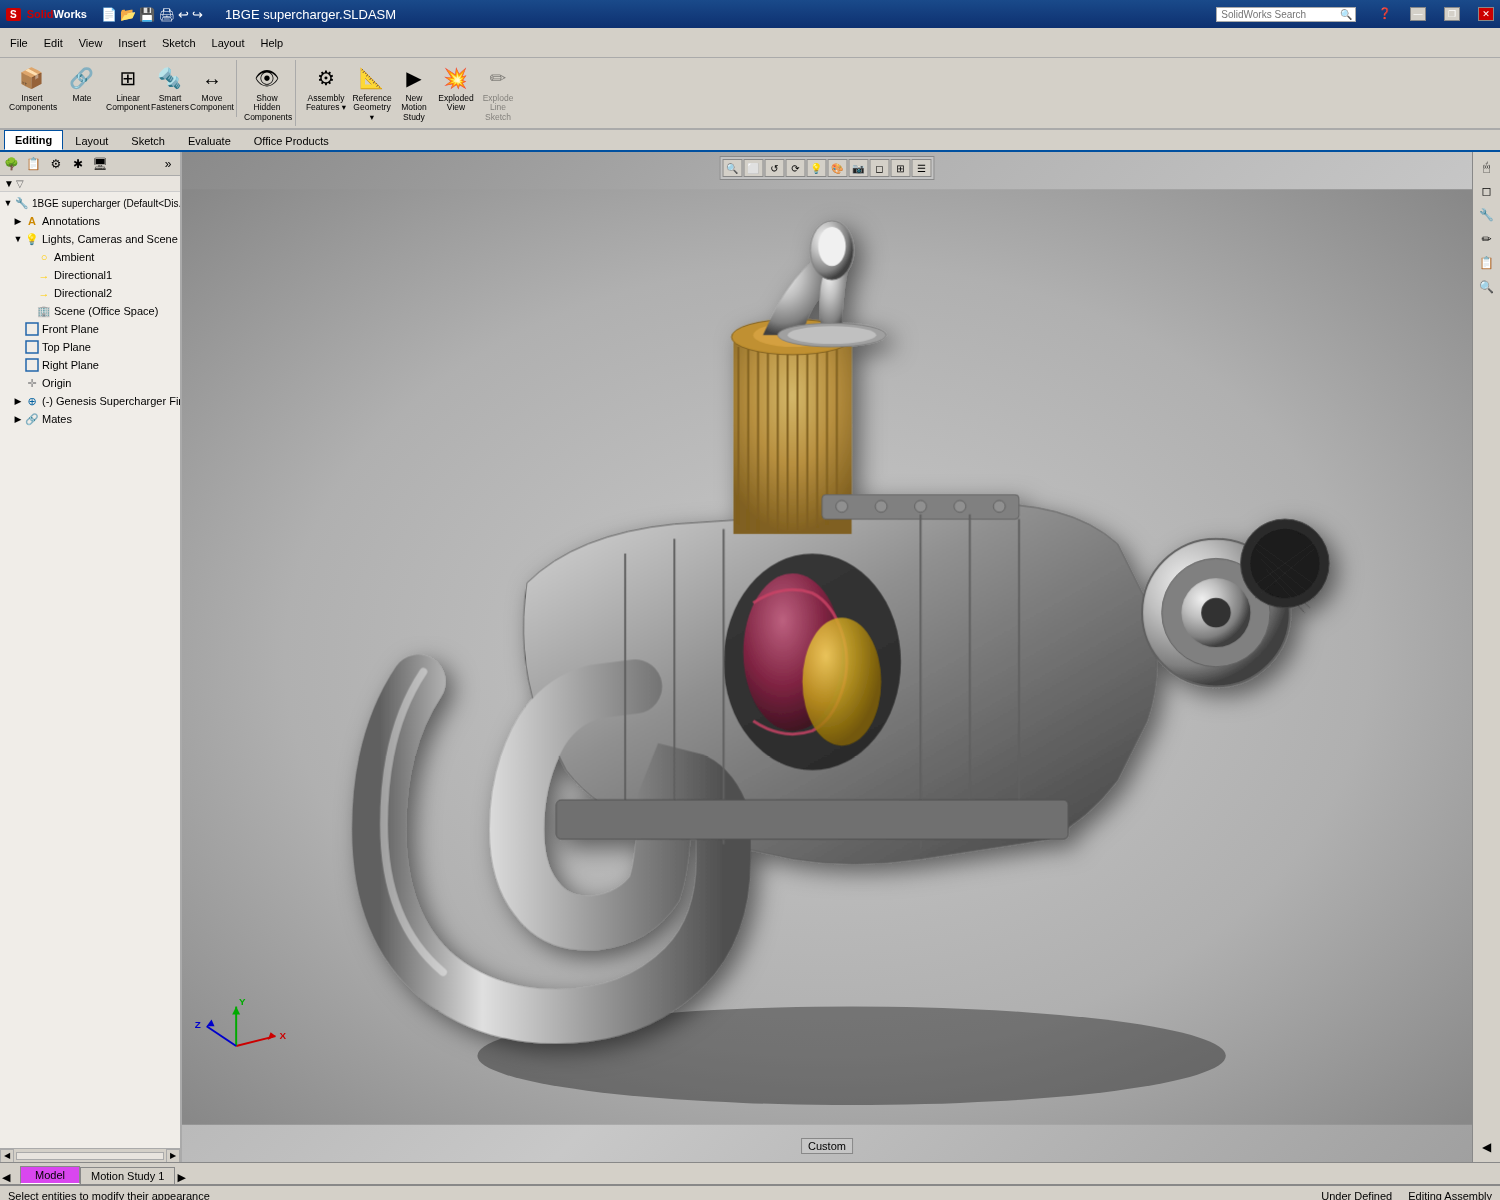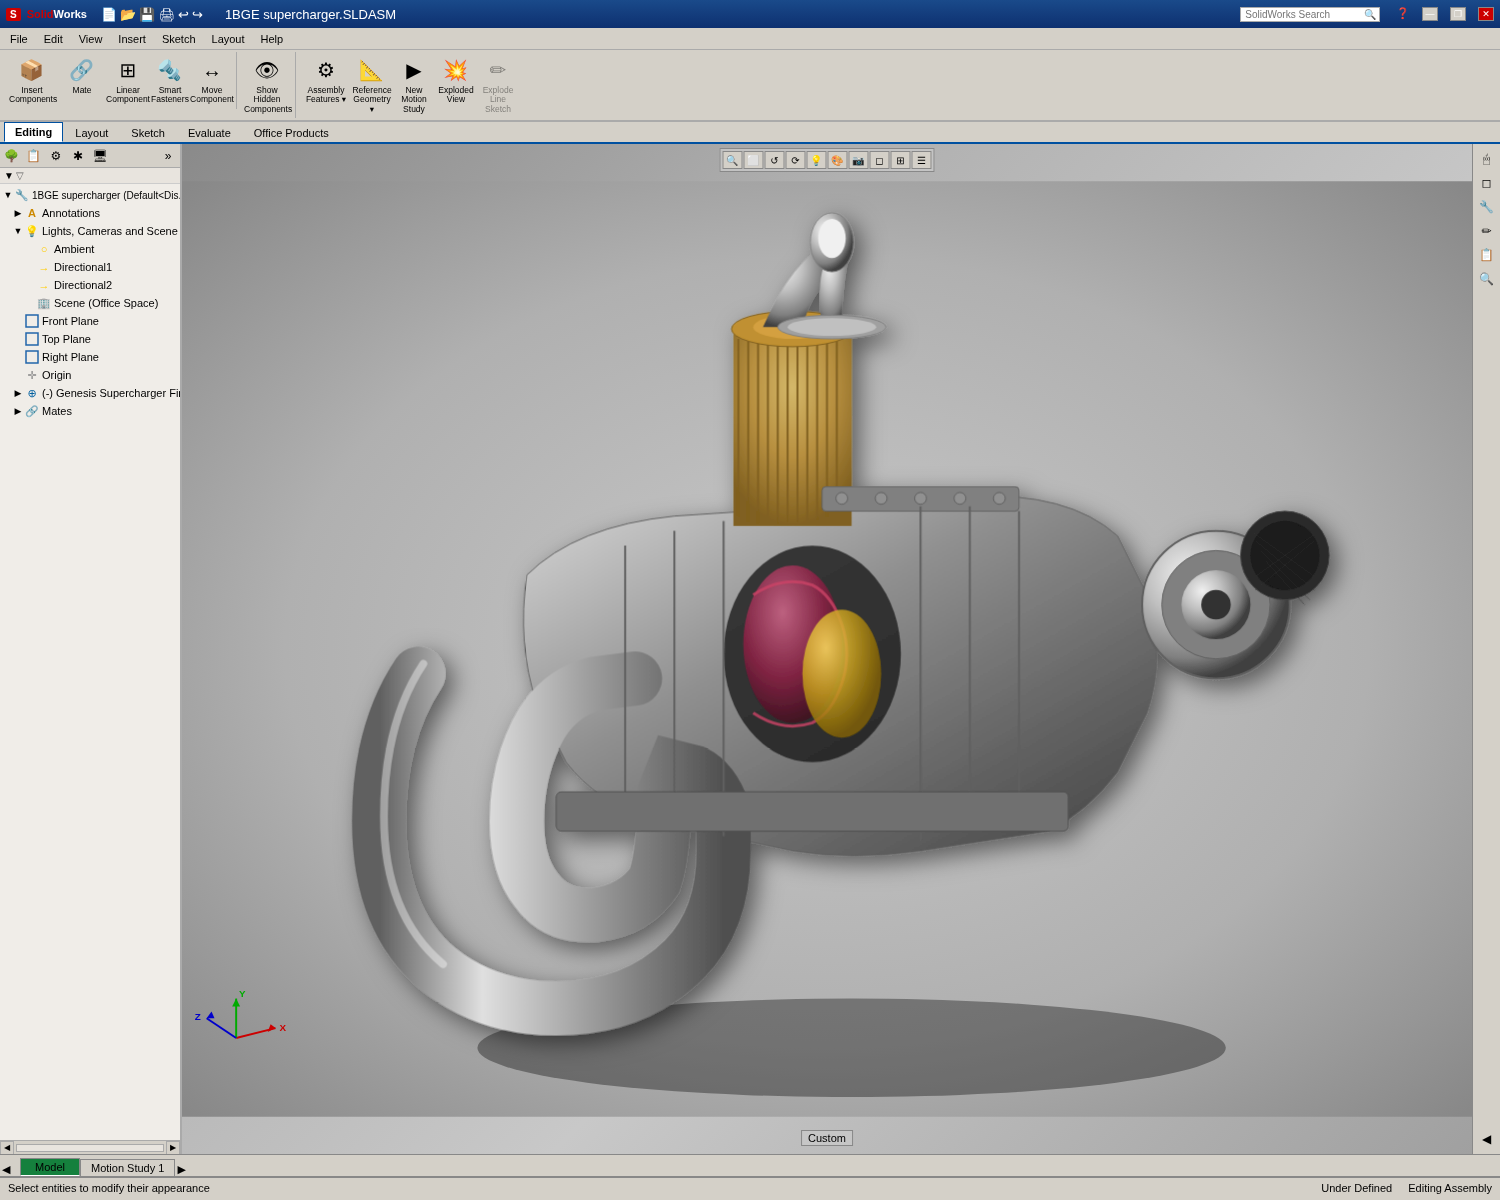--- a/index.html
+++ b/index.html
@@ -32,21 +32,21 @@
     #titlebar-logo {
       background: #cc0000;
       color: white;
       font-weight: bold;
       font-size: 10px;
       padding: 1px 4px;
       border-radius: 2px;
     }
     #titlebar-right {
       display: flex;
-      gap: 12px;
+      gap: 18px;
     }
     #search-box {
       background: white;
       border: 1px solid #aaa;
       padding: 1px 20px 1px 4px;
       font-size: 10px;
       width: 140px;
       position: relative;
     }
     .win-btn {
@@ -56,21 +56,21 @@
       border: 1px solid #888;
       font-size: 9px;
       display: flex;
       align-items: center;
       justify-content: center;
       cursor: pointer;
     }
 
     
     #menubar {
-      height: 22px;
+      height: 30px;
       background: #d4d0c8;
       display: flex;
       align-items: center;
       border-bottom: 1px solid #aaa;
       padding: 0 2px;
     }
     .menu-item {
       padding: 2px 8px;
       font-size: 11px;
       cursor: pointer;
@@ -315,21 +315,21 @@
       padding: 2px 10px;
       font-size: 11px;
       cursor: pointer;
       border: 1px solid #888;
       background: #d4d0c8;
       border-bottom: none;
       min-width: 60px;
       text-align: center;
     }
     .bottom-tab.active {
-      background: #15803d;
+      background: #d946ef;
       border-bottom: 1px solid white;
     }
 
     
     #statusbar {
       height: 22px;
       background: #d4d0c8;
       border-top: 2px solid #888;
       display: flex;
       align-items: center;

